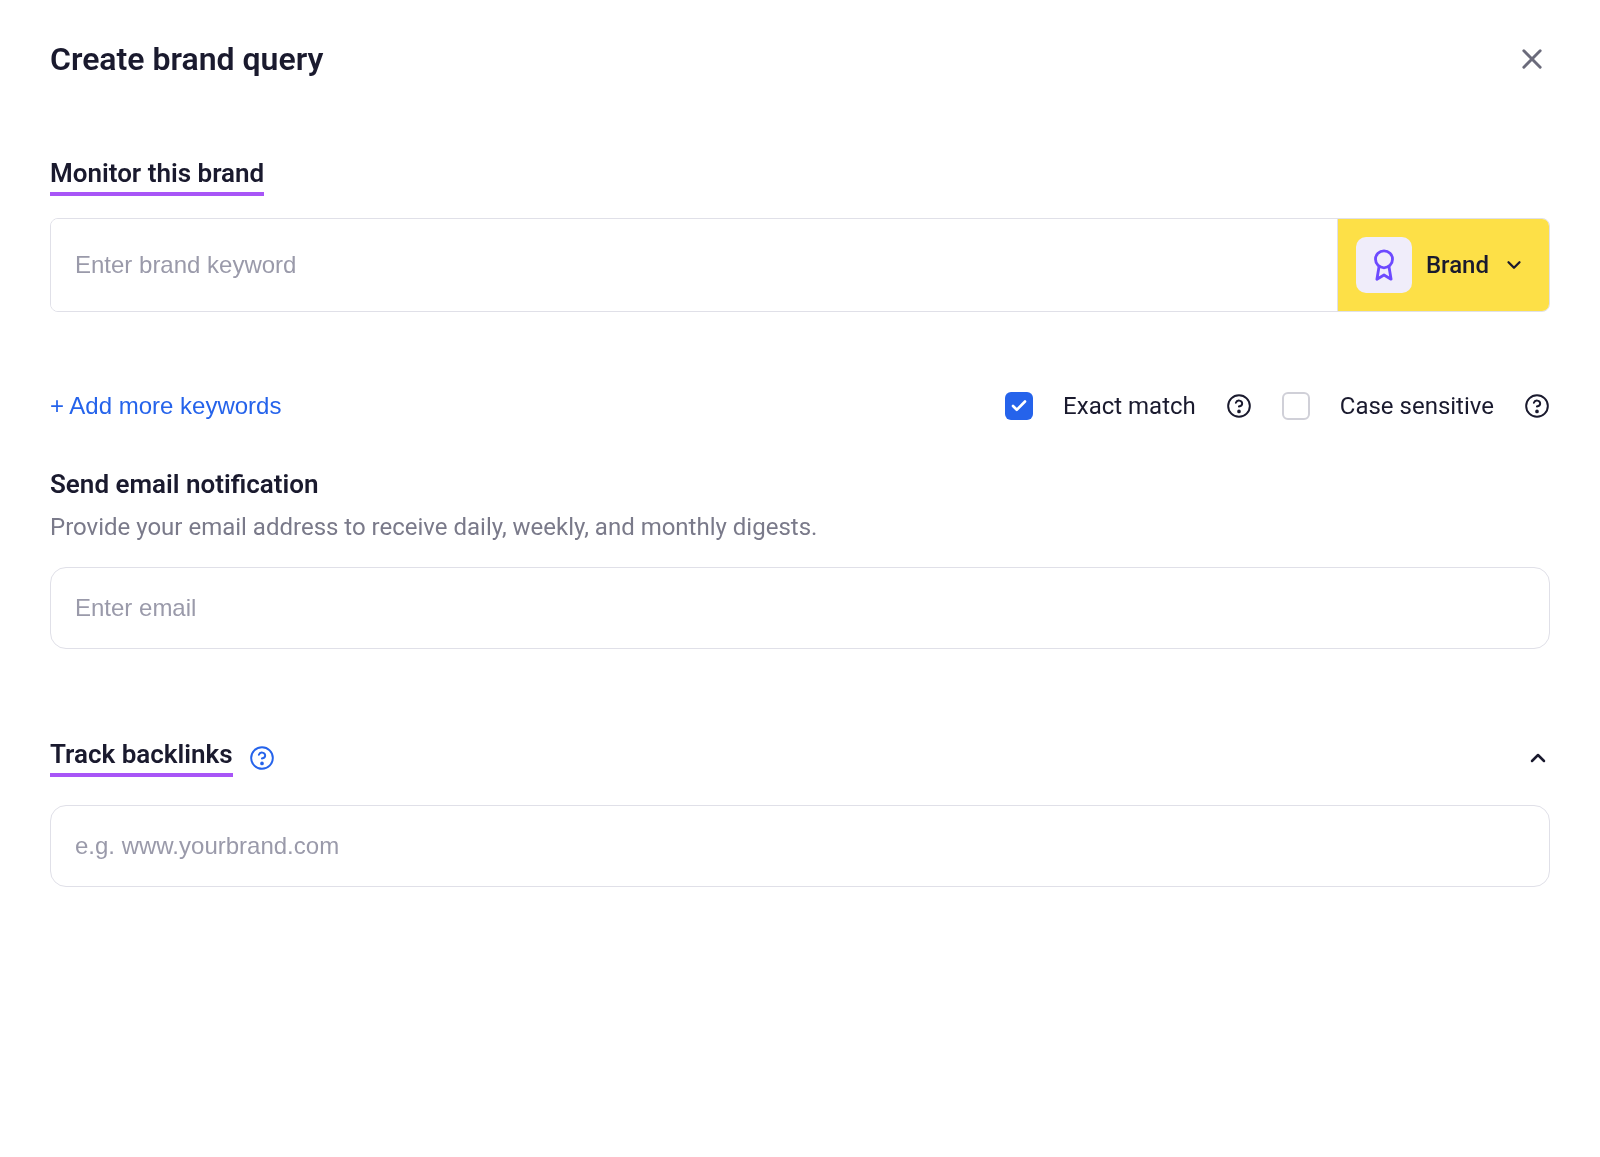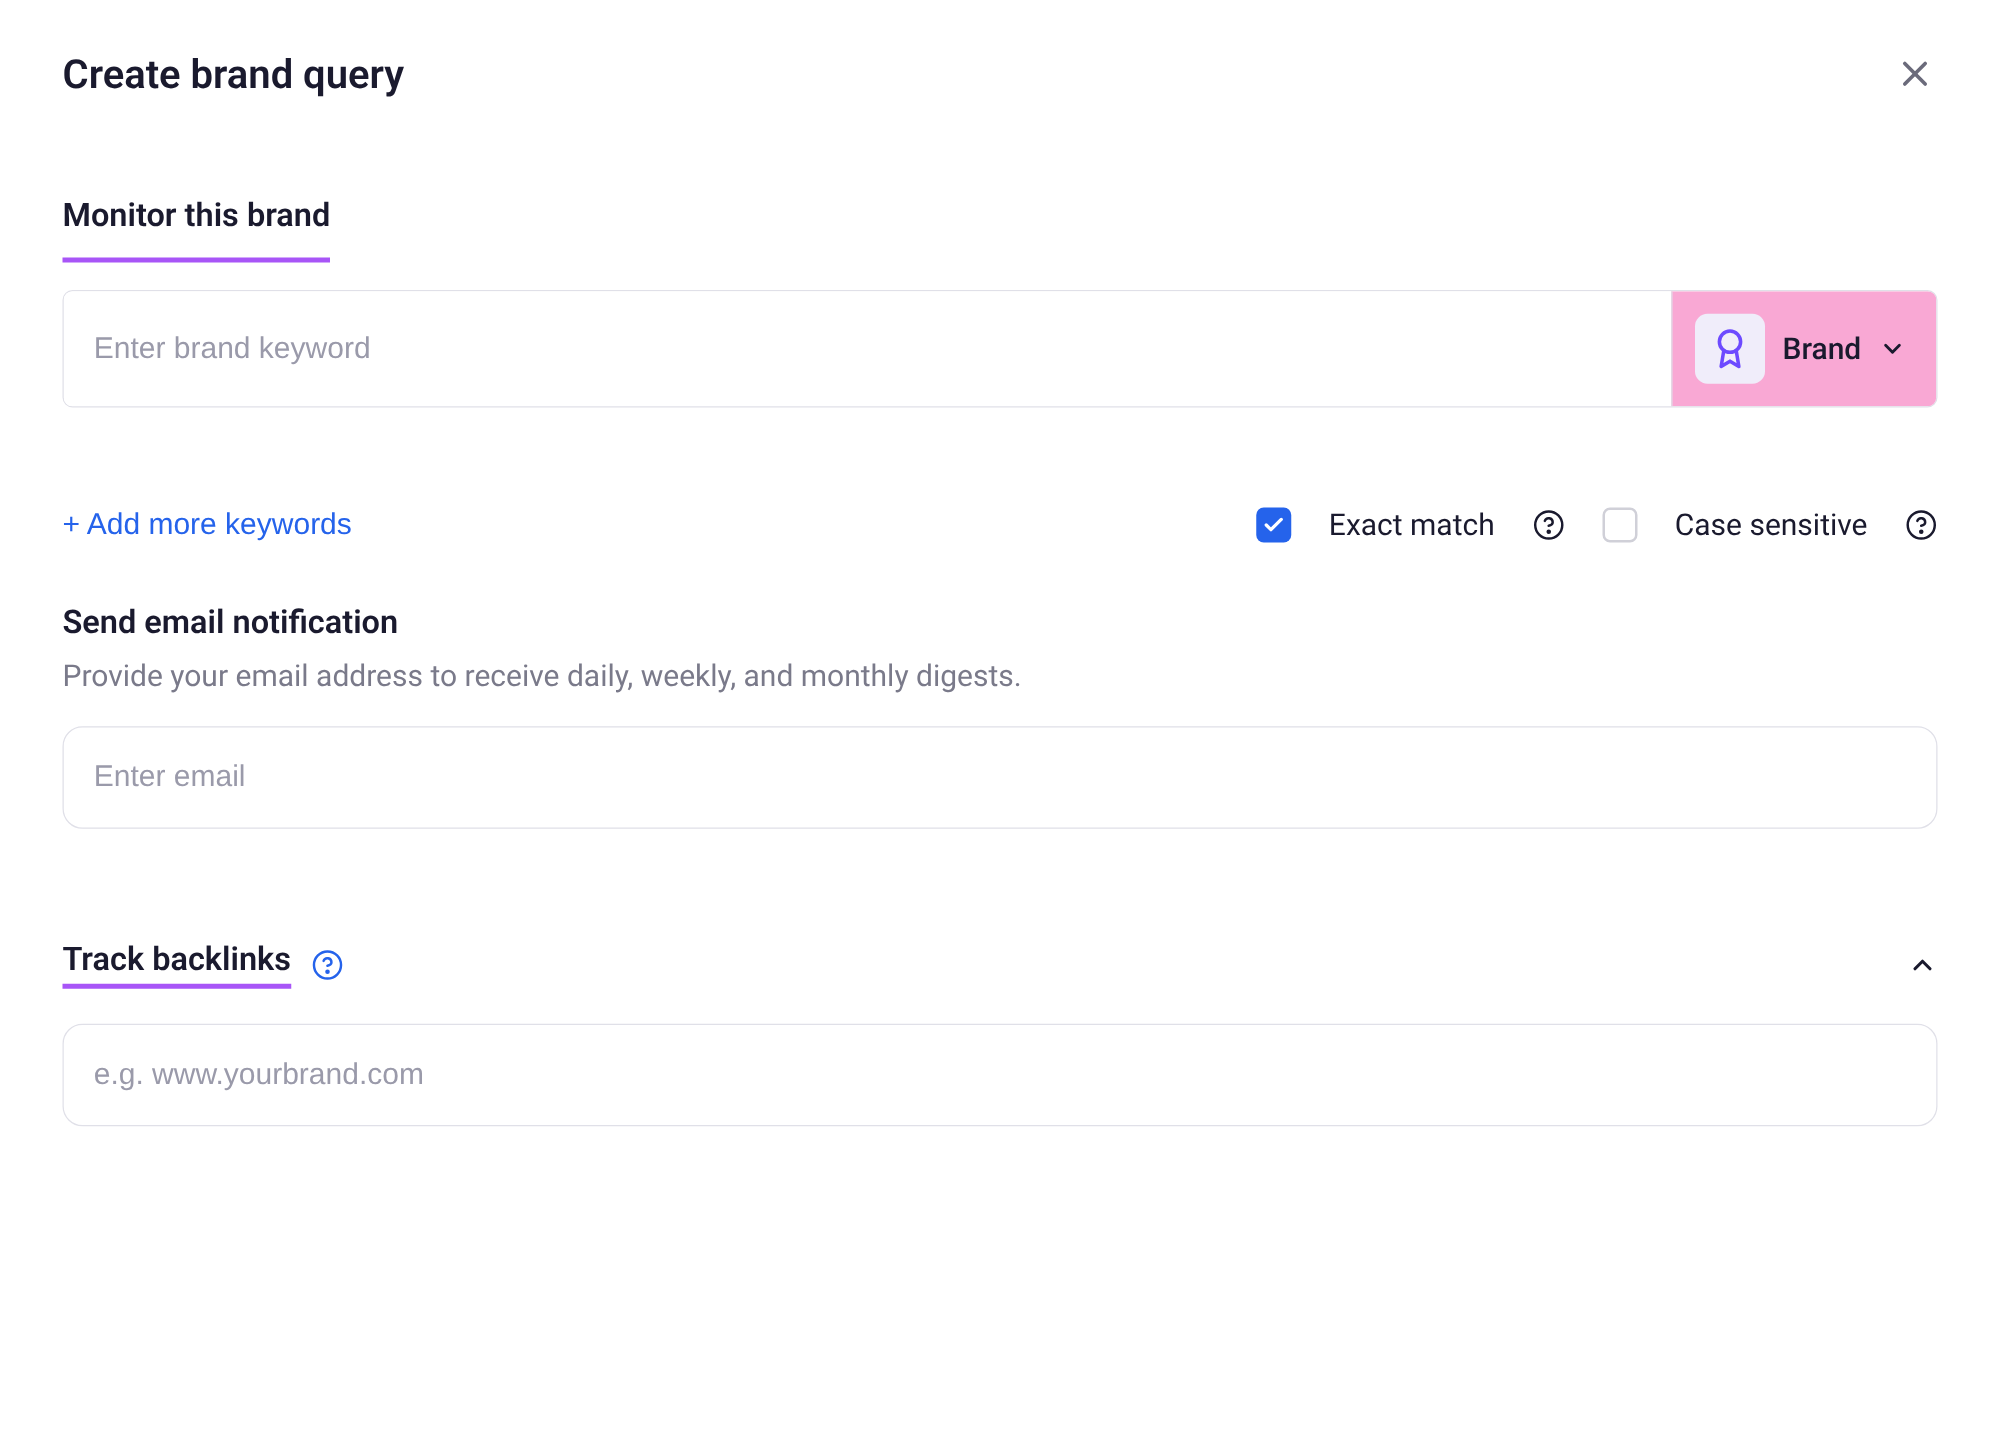--- a/index.html
+++ b/index.html
@@ -40,21 +40,21 @@
       height: 28px;
     }
     .section-title {
       font-size: 26px;
       font-weight: 600;
       color: #1a1a2e;
       display: inline-block;
     }
     .underlined {
       border-bottom: 4px solid #a855f7;
-      padding-bottom: 18px;
+      padding-bottom: 4px;
       display: inline-block;
       margin-bottom: 22px;
     }
     .brand-input-row {
       display: flex;
       border: 1px solid #e0e0e8;
       border-radius: 8px;
       overflow: hidden;
       height: 94px;
     }
@@ -69,21 +69,21 @@
     .brand-keyword-input::placeholder {
       color: #9a9aaa;
     }
     .brand-type-selector {
       display: flex;
       align-items: center;
       gap: 14px;
       padding: 0 24px 0 18px;
       border-left: 1px solid #e0e0e8;
       cursor: pointer;
-      background: #f9a8d4;
+      background: #fde047;
     }
     .brand-icon-bg {
       width: 56px;
       height: 56px;
       background: #f0edfa;
       border-radius: 10px;
       display: flex;
       align-items: center;
       justify-content: center;
     }

